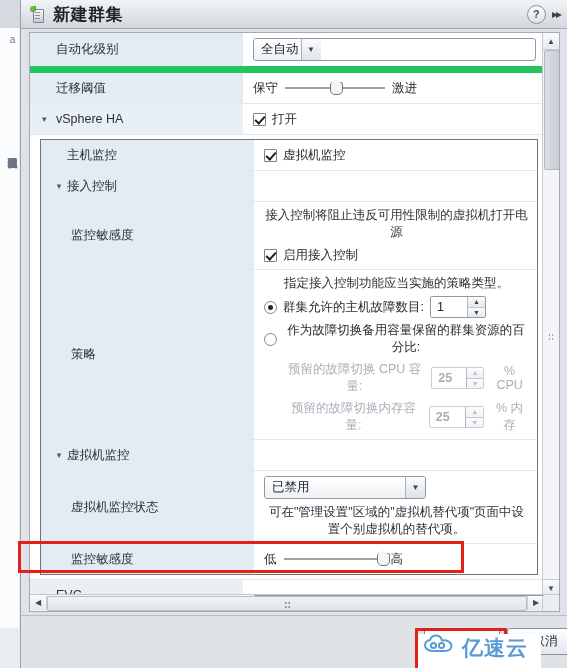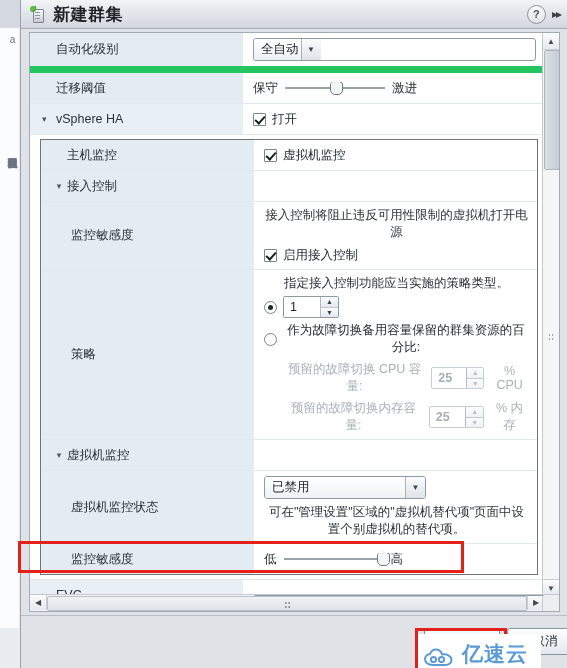--- a/index.html
+++ b/index.html
@@ -278,21 +278,21 @@
   }
   .btn-ok{left:403px;top:12px;background:linear-gradient(#fbfdff,#dde8f3);border-color:#7f8a95;}
   .btn-cancel{left:486px;top:12px;}
 
   
   .redbox{position:absolute;border:3px solid #e32119;pointer-events:none;z-index:40;}
 
   
   .wm{
     position:absolute;left:418px;top:634px;width:123px;height:34px;
-    background:#ffffff;display:flex;align-items:flex-end;gap:6px;
+    background:#ffffff;display:flex;align-items:flex-start;gap:6px;
     padding-left:6px;box-sizing:border-box;z-index:60;
   }
   .wm .cloud{
     position:relative;width:32px;height:20px;flex:0 0 32px;
   }
   .wm .cloud svg{display:block;}
   .wm .wmtxt{
     font-size:21px;color:#5b9bd5;font-weight:bold;letter-spacing:1px;
     font-family:"DejaVu Sans",sans-serif;
   }
@@ -394,20 +394,21 @@
             </div>
           </div>
 
           <div class="row">
             <div class="lbl sub">策略</div>
             <div class="val">
               <div class="desc">指定接入控制功能应当实施的策略类型。</div>
 
               <div class="radio-line">
                 <span class="radio on"></span>
+                <span class="chk-txt">群集允许的主机故障数目:</span>
                 <span class="spin">
                   <span class="sv">1</span>
                   <span class="btns">
                     <div>▲</div>
                     <div>▼</div>
                   </span>
                 </span>
               </div>
 
               <div class="radio-line">

